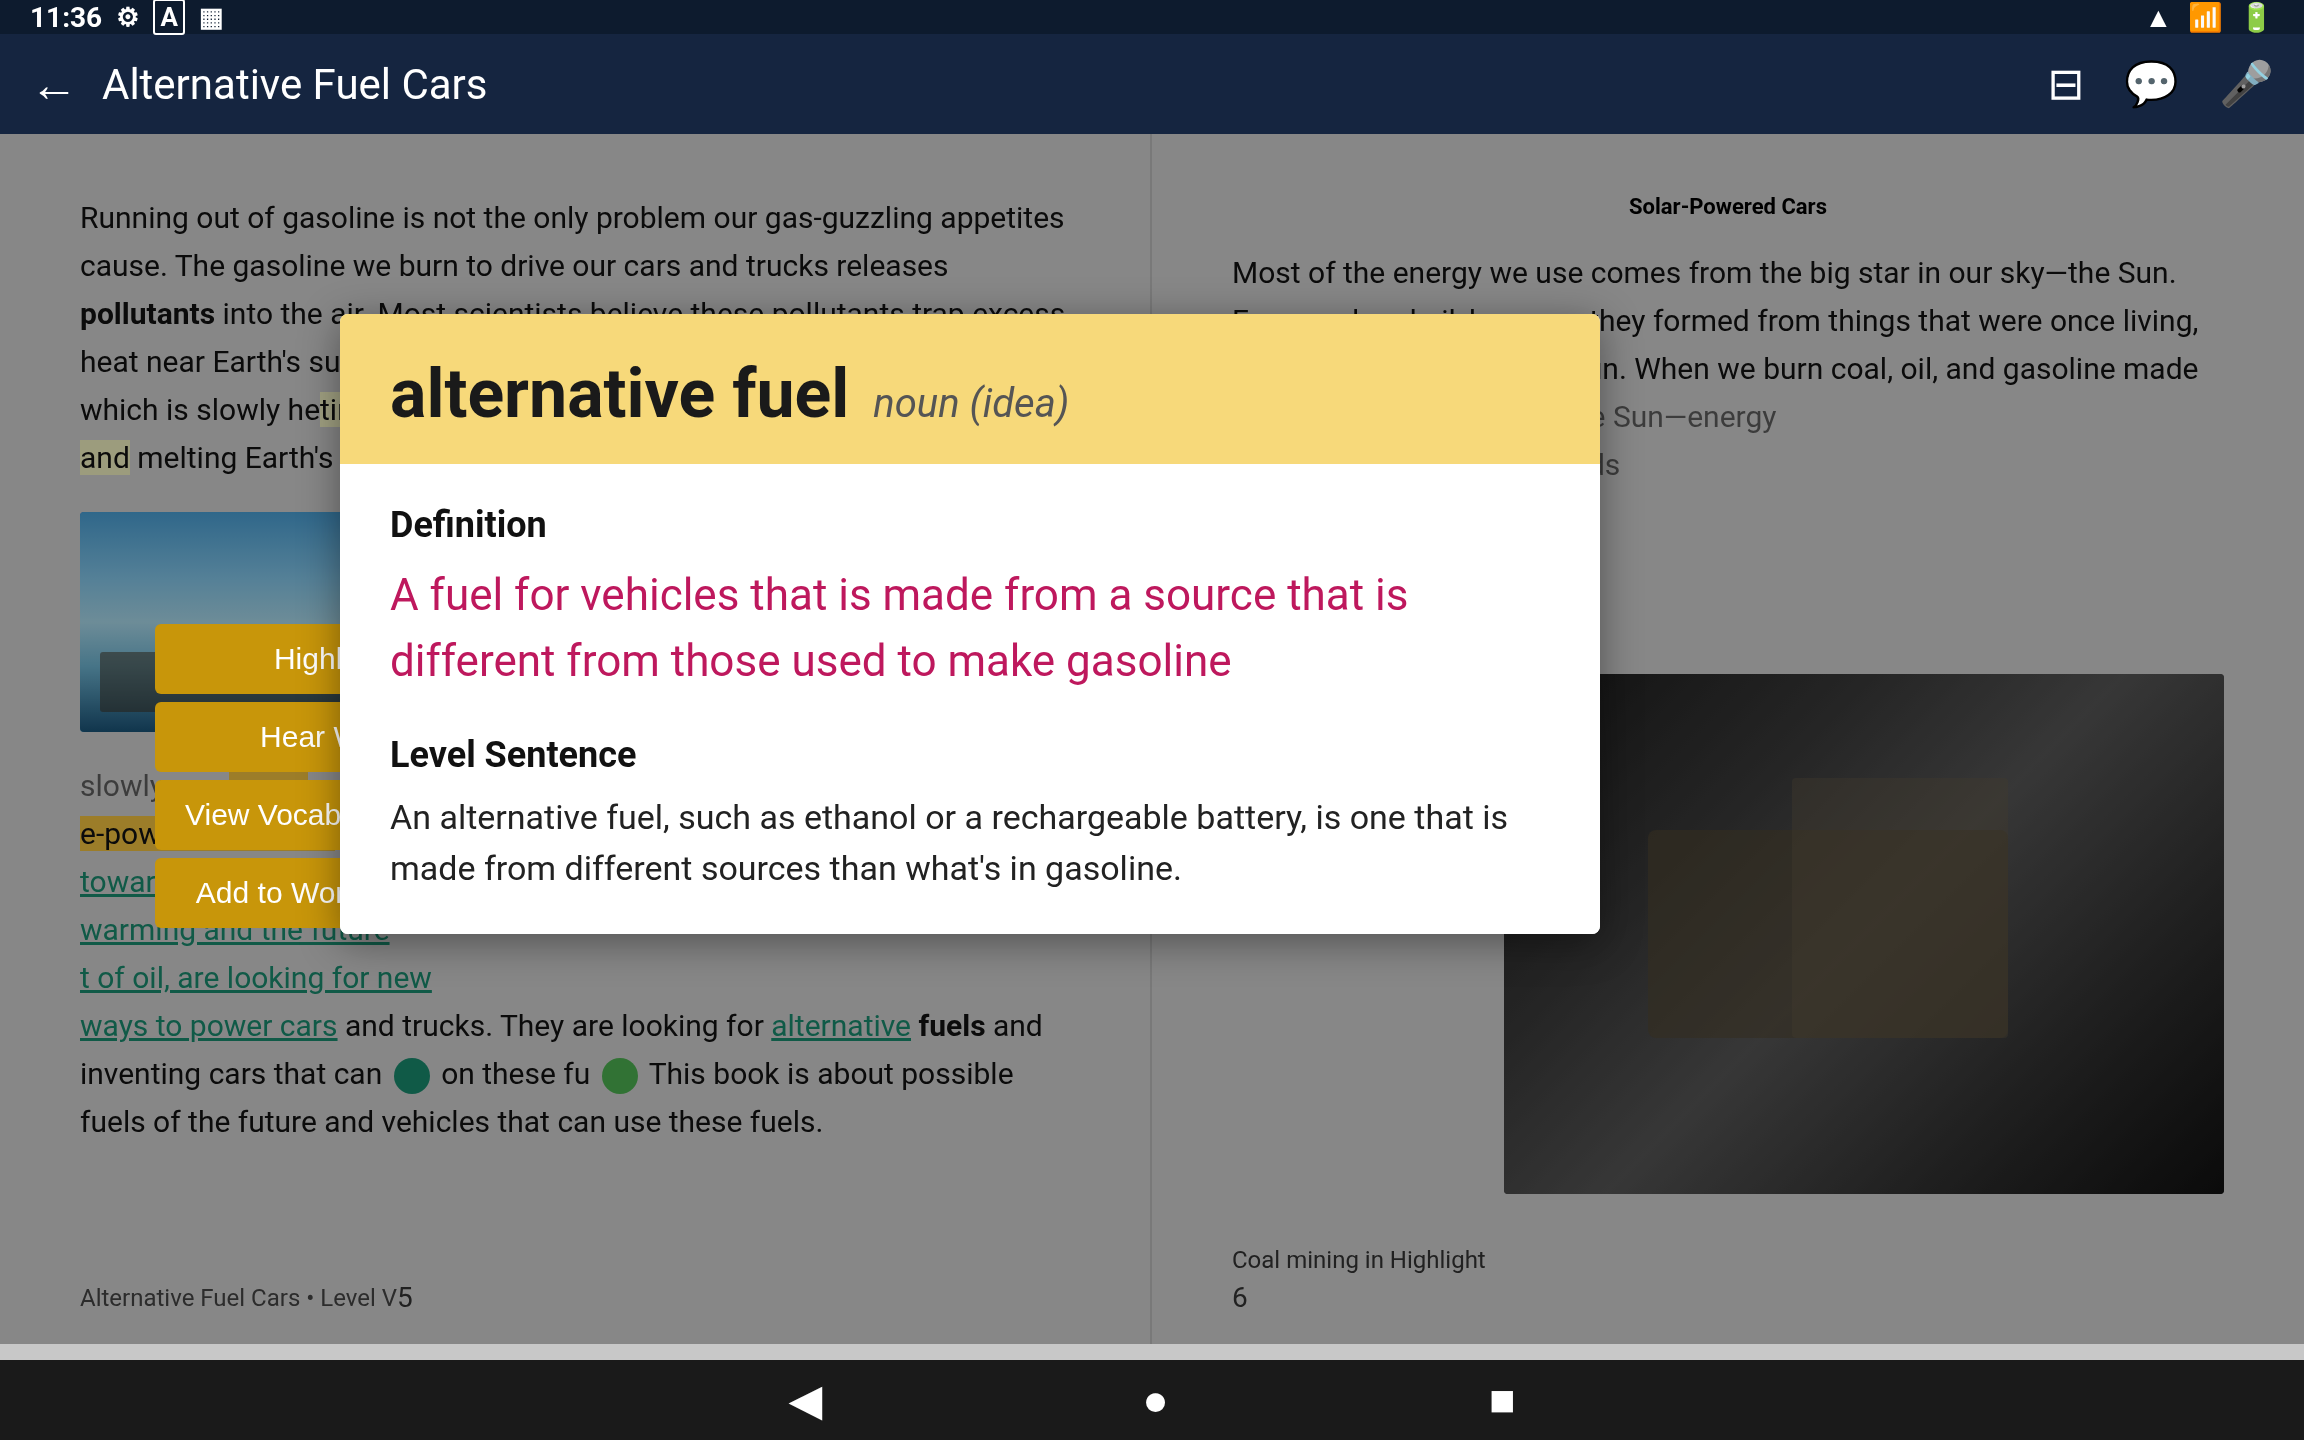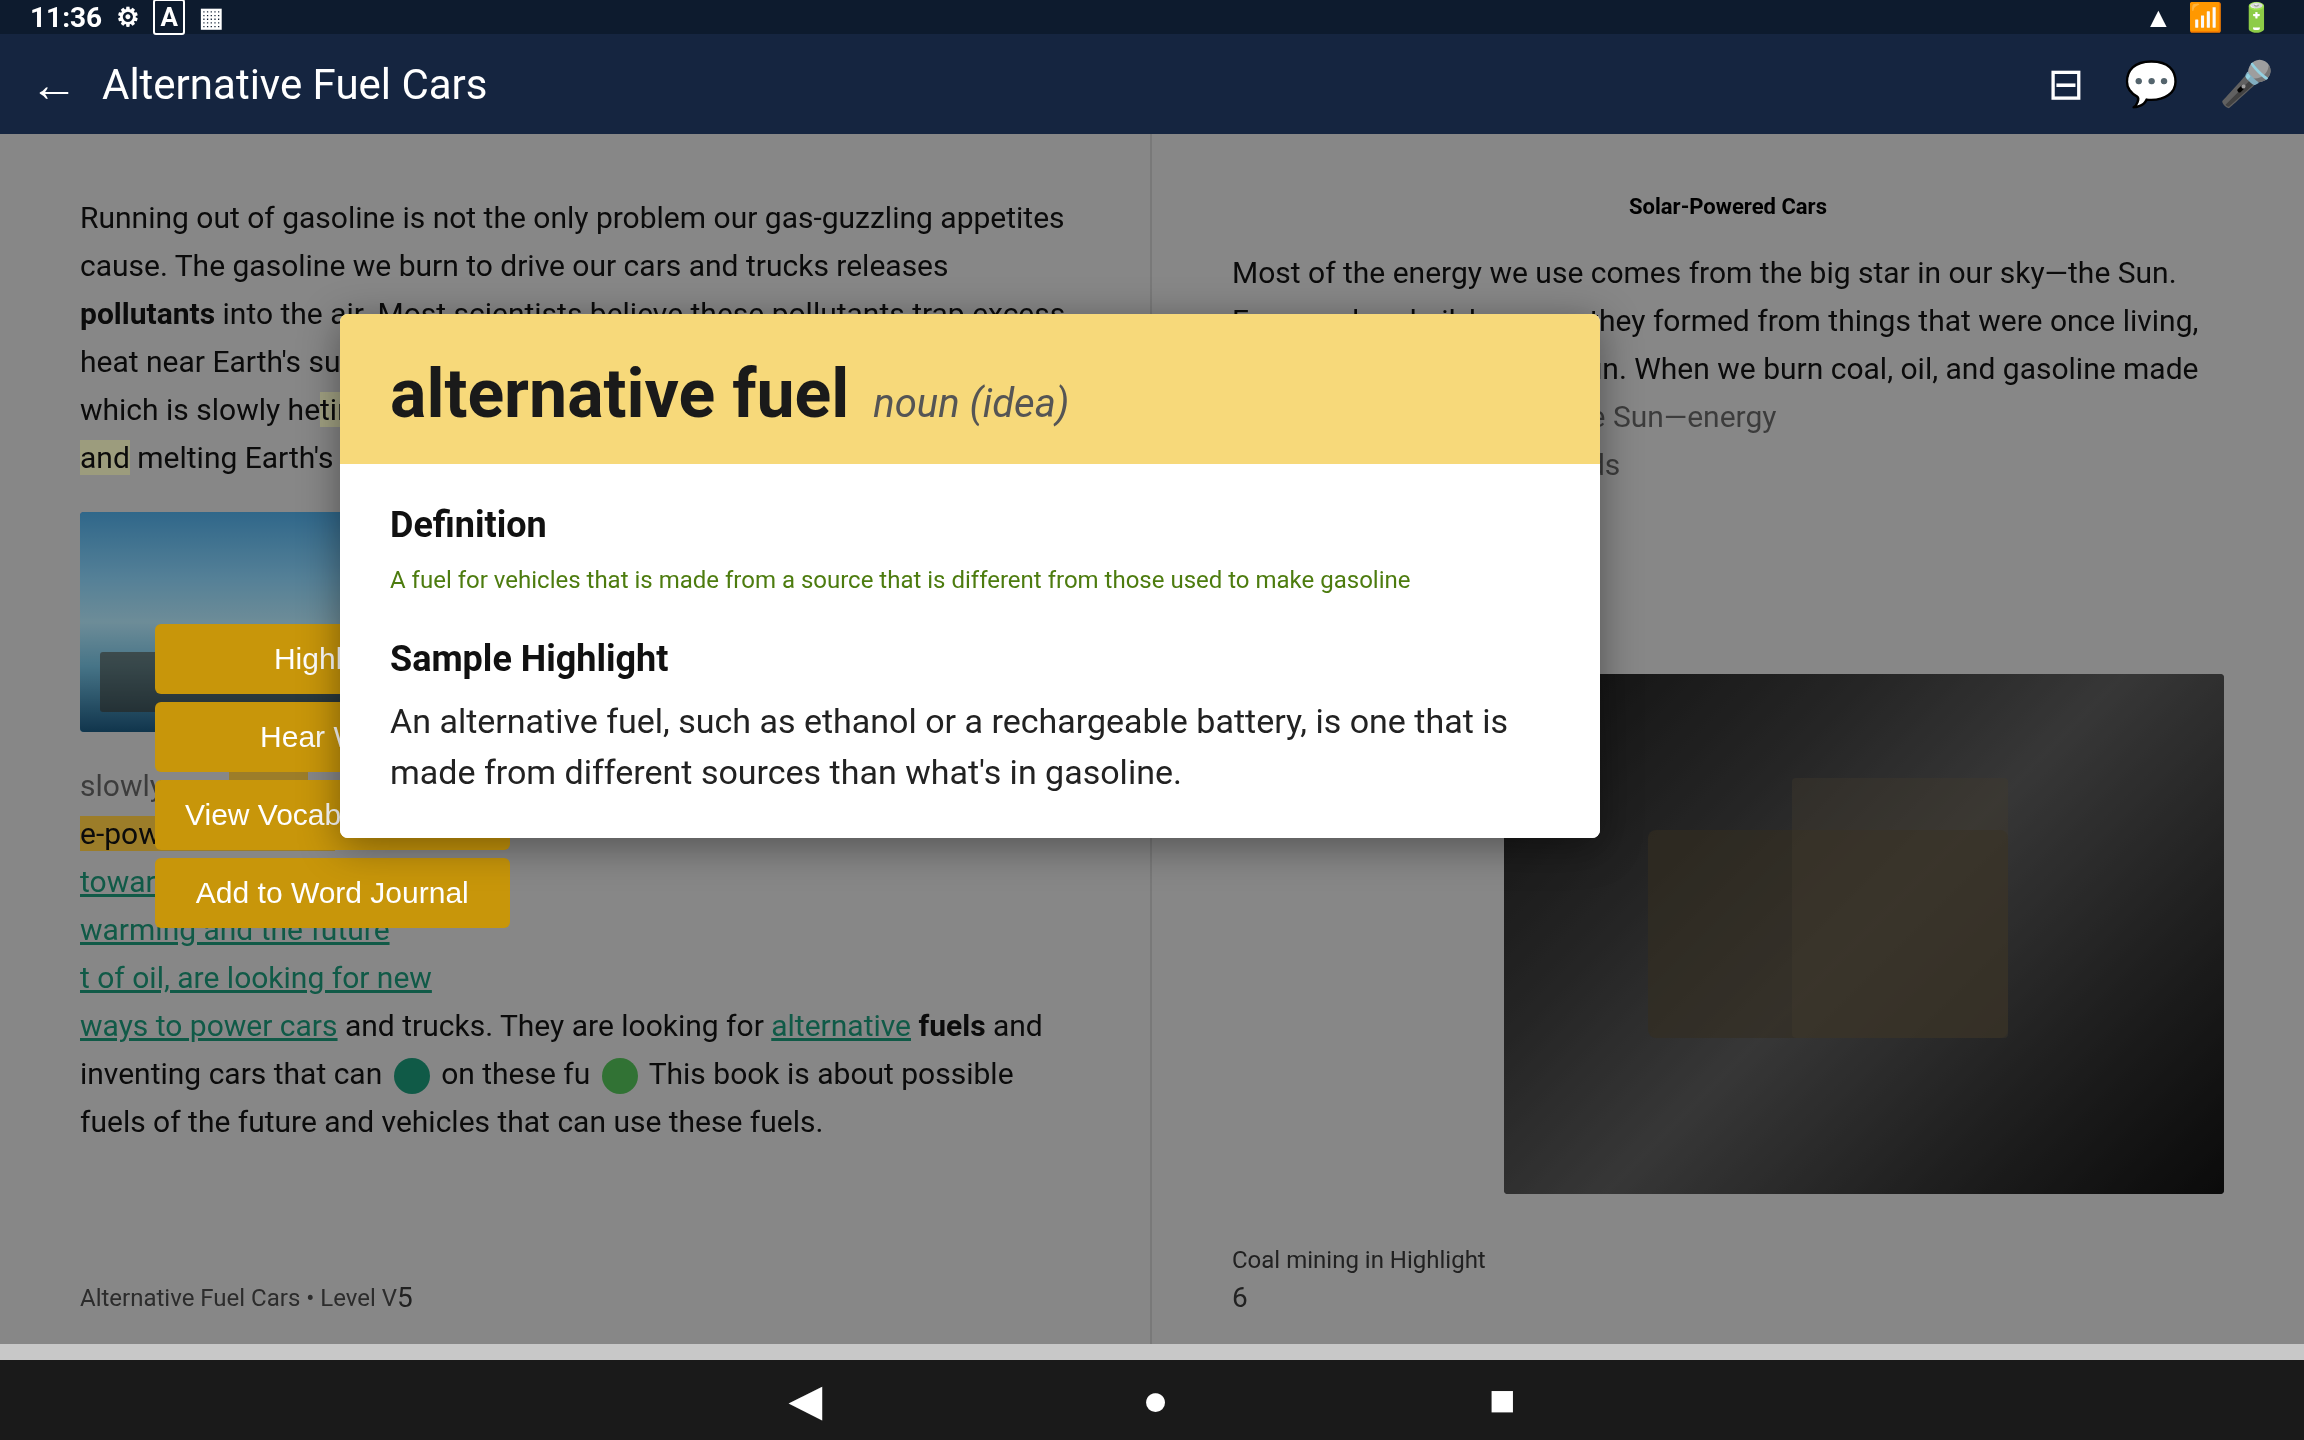--- a/index.html
+++ b/index.html
@@ -264,22 +264,22 @@
     }
 
     .vocab-section-title {
       font-size: 36px;
       font-weight: bold;
       color: #111;
       margin-bottom: 16px;
     }
 
     .vocab-definition {
-      font-size: 24px;
-      color: #4d7c0f;
+      font-size: 44px;
+      color: #be185d;
       line-height: 1.5;
       margin-bottom: 40px;
     }
 
     .vocab-sample {
       font-size: 34px;
       color: #222;
       line-height: 1.5;
     }
 
@@ -409,21 +409,21 @@
   <div class="overlay-backdrop"></div>
 
   <div class="vocab-card">
     <div class="vocab-card-header">
       <span class="vocab-word">alternative fuel</span>
       <span class="vocab-pos">noun (idea)</span>
     </div>
     <div class="vocab-card-body">
       <div class="vocab-section-title">Definition</div>
       <div class="vocab-definition">A fuel for vehicles that is made from a source that is different from those used to make gasoline</div>
-      <div class="vocab-section-title">Sample Highlight</div>
+      <div class="vocab-section-title">Level Sentence</div>
       <div class="vocab-sample">An alternative fuel, such as ethanol or a rechargeable battery, is one that is made from different sources than what's in gasoline.</div>
     </div>
   </div>
 
 </div>
 
 <div class="bottom-nav">
   <span class="bottom-nav-icon">◀</span>
   <span class="bottom-nav-icon">●</span>
   <span class="bottom-nav-icon">■</span>

